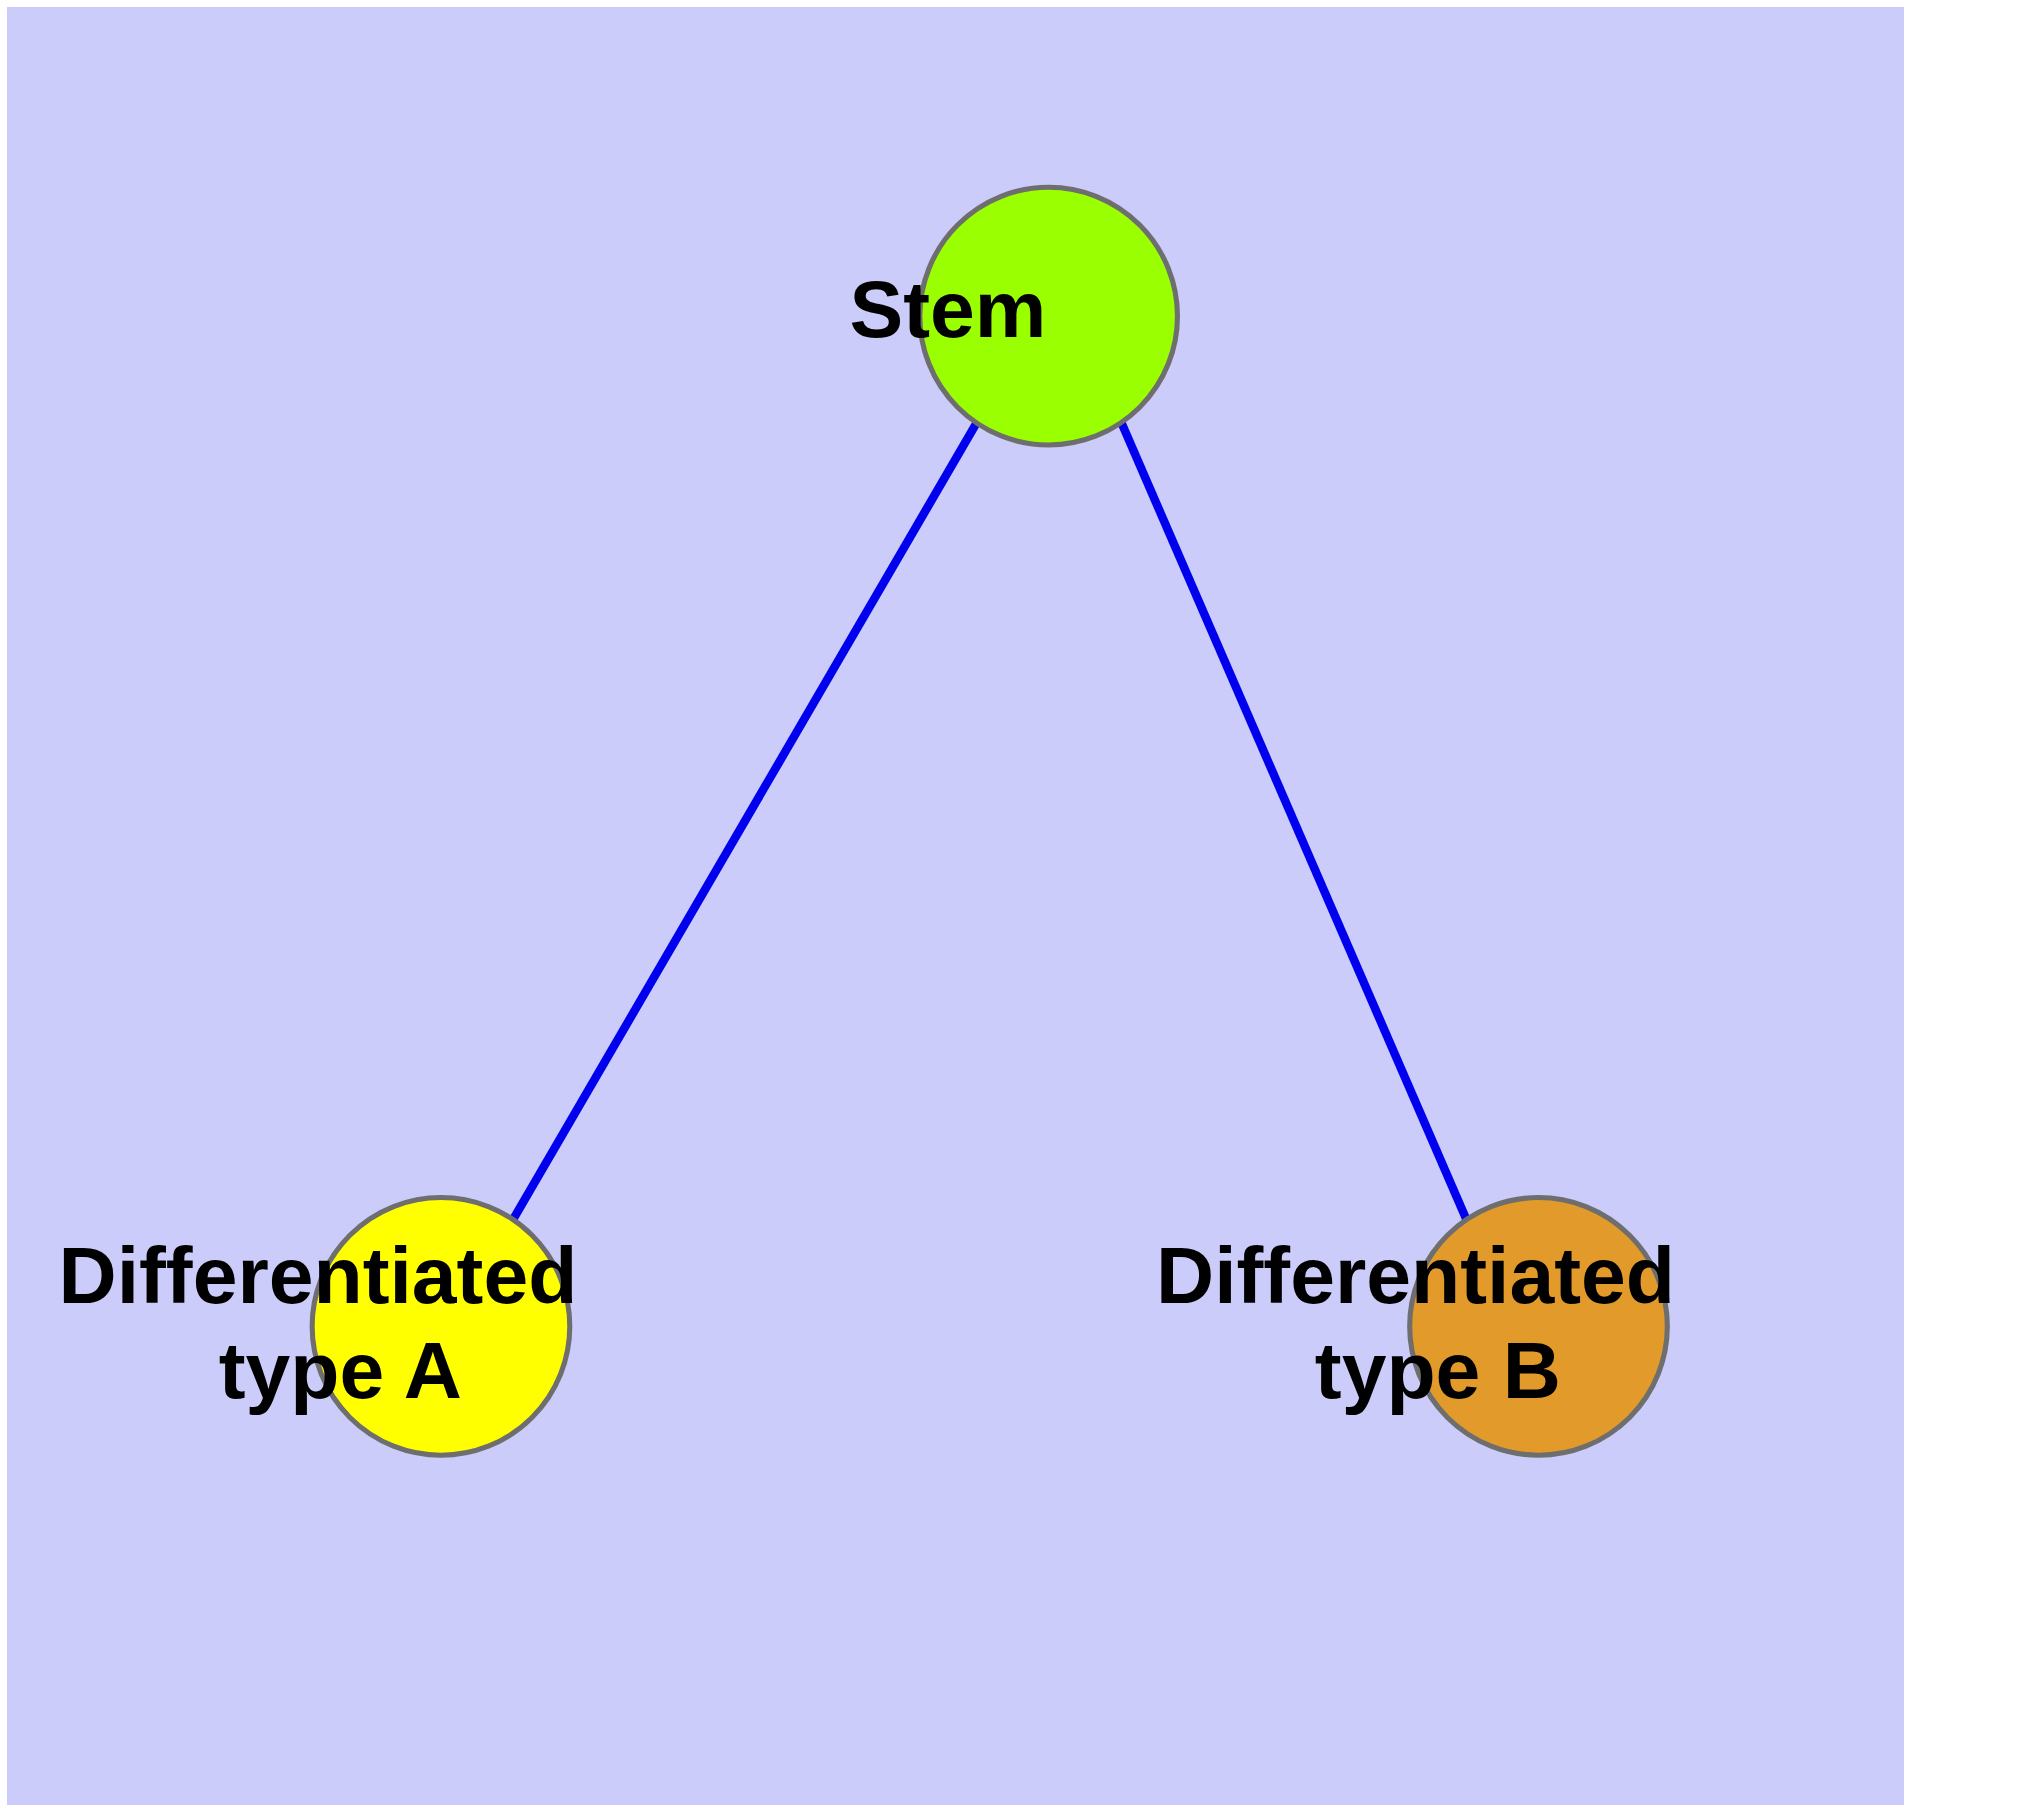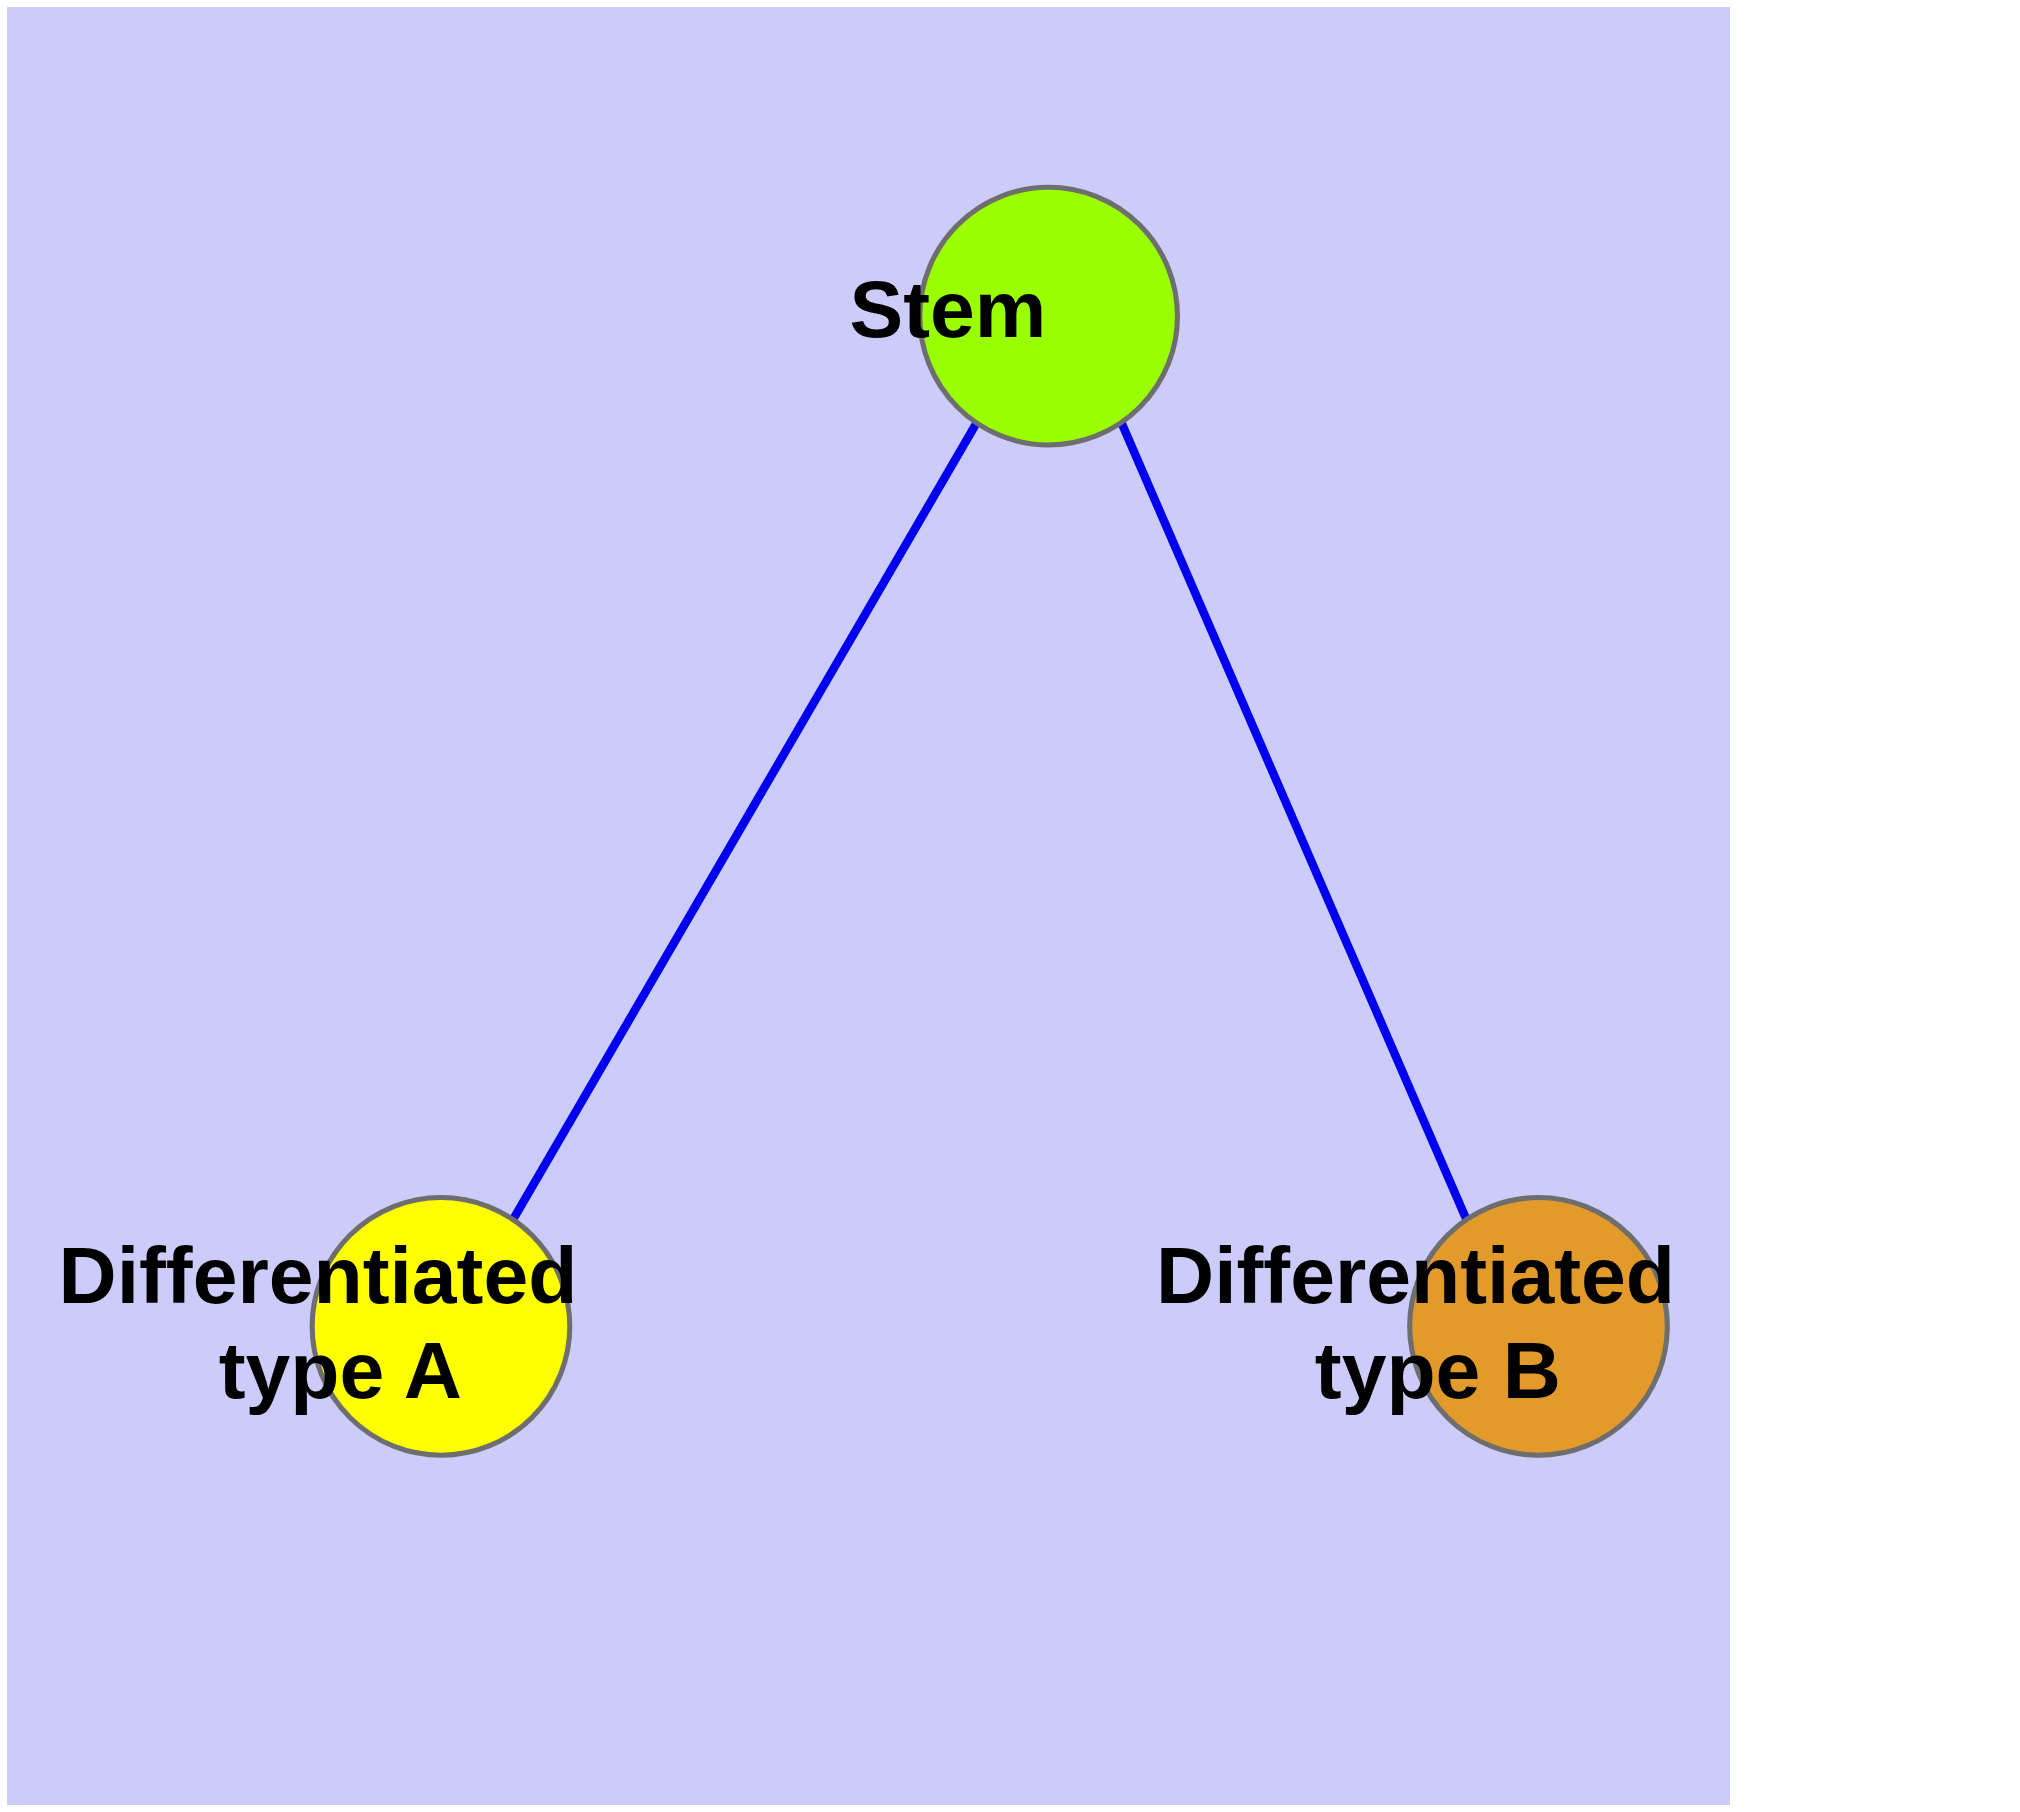--- a/index.html
+++ b/index.html
@@ -3,21 +3,21 @@
 <meta charset="utf-8">
 <title>Cell Differentiation Graph</title>
 <style>
   html, body {
     margin: 0;
     padding: 0;
     background: #ffffff;
   }
   #canvas {
     position: relative;
-    width: 1730px;
+    width: 1904px;
     height: 1812px;
     background: #ffffff;
     overflow: hidden;
     font-family: "Liberation Sans", "DejaVu Sans", sans-serif;
   }
   .plot-bg {
     position: absolute;
     left: 6.8px;
     top: 6.8px;
     width: 2007px;

